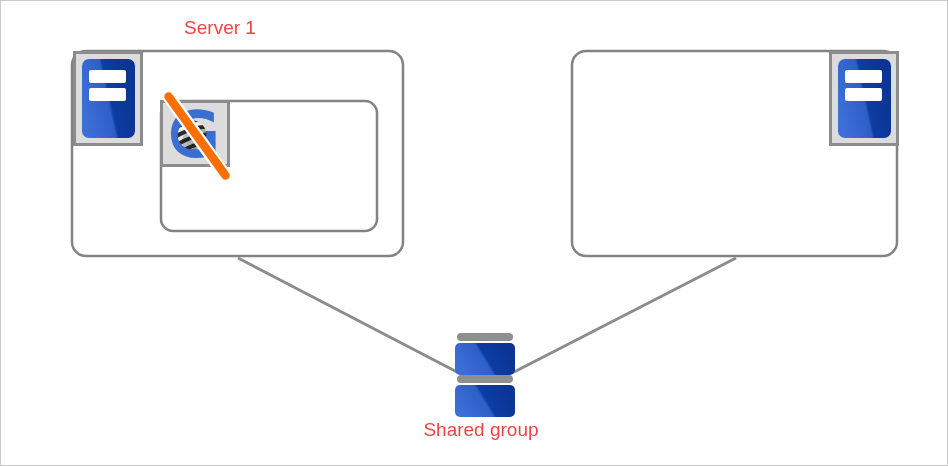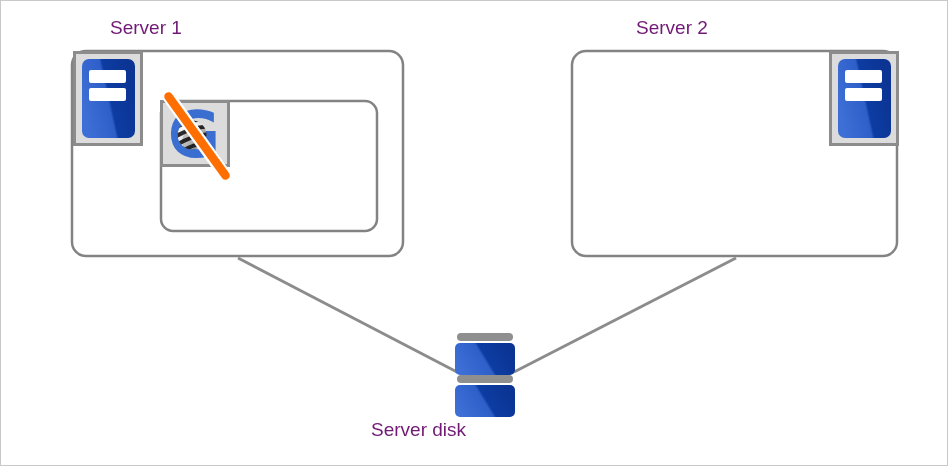--- a/index.html
+++ b/index.html
@@ -20,23 +20,24 @@
   .diagram-svg {
     position: absolute;
     left: 0;
     top: 0;
     width: 948px;
     height: 466px;
   }
   .label {
     position: absolute;
     width: 220px;
+    text-align: center;
     font-size: 19px;
     line-height: 22px;
-    color: #701a75;
+    color: #ef4444;
     white-space: nowrap;
   }
   .label-server1   { left: 109px; top: 16px;  }
   .label-server2   { left: 635px; top: 16px;  }
   .label-failover  { left: 157px; top: 67px;  }
   .label-disk      { left: 370px; top: 418px; }
 </style>
 </head>
 <body>
 
@@ -105,16 +106,15 @@
 
     <g transform="translate(454,332)">
       <rect x="2" y="0" width="56" height="8" rx="4" fill="#8f8f8f"></rect>
       <rect x="0" y="10" width="60" height="32" rx="5" fill="url(#gradBlue)"></rect>
       <rect x="2" y="42" width="56" height="8" rx="4" fill="#8f8f8f"></rect>
       <rect x="0" y="52" width="60" height="32" rx="5" fill="url(#gradBlue)"></rect>
     </g>
   </svg>
 
   <div class="label label-server1">Server 1</div>
-  <div class="label label-server2">Server 2</div>
-  <div class="label label-disk">Server disk</div>
+  <div class="label label-disk">Shared group</div>
 
 </div>
 
 </body></html>

